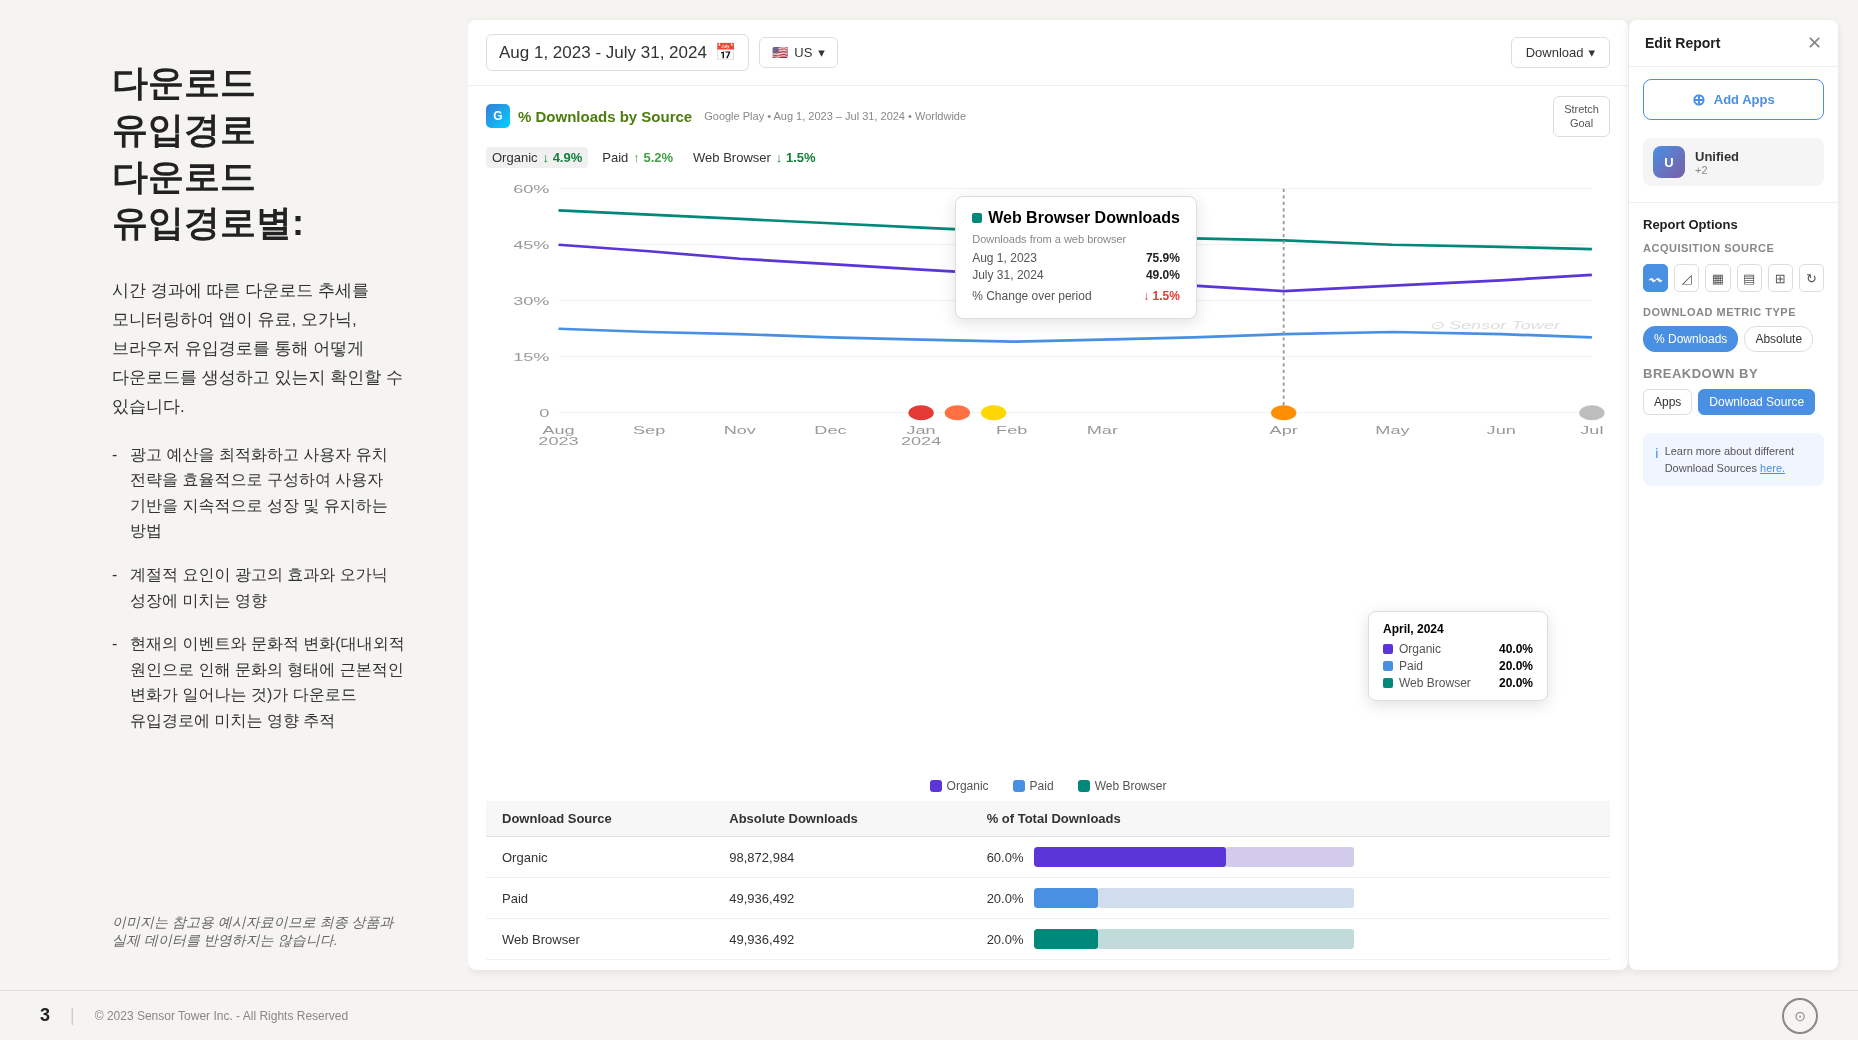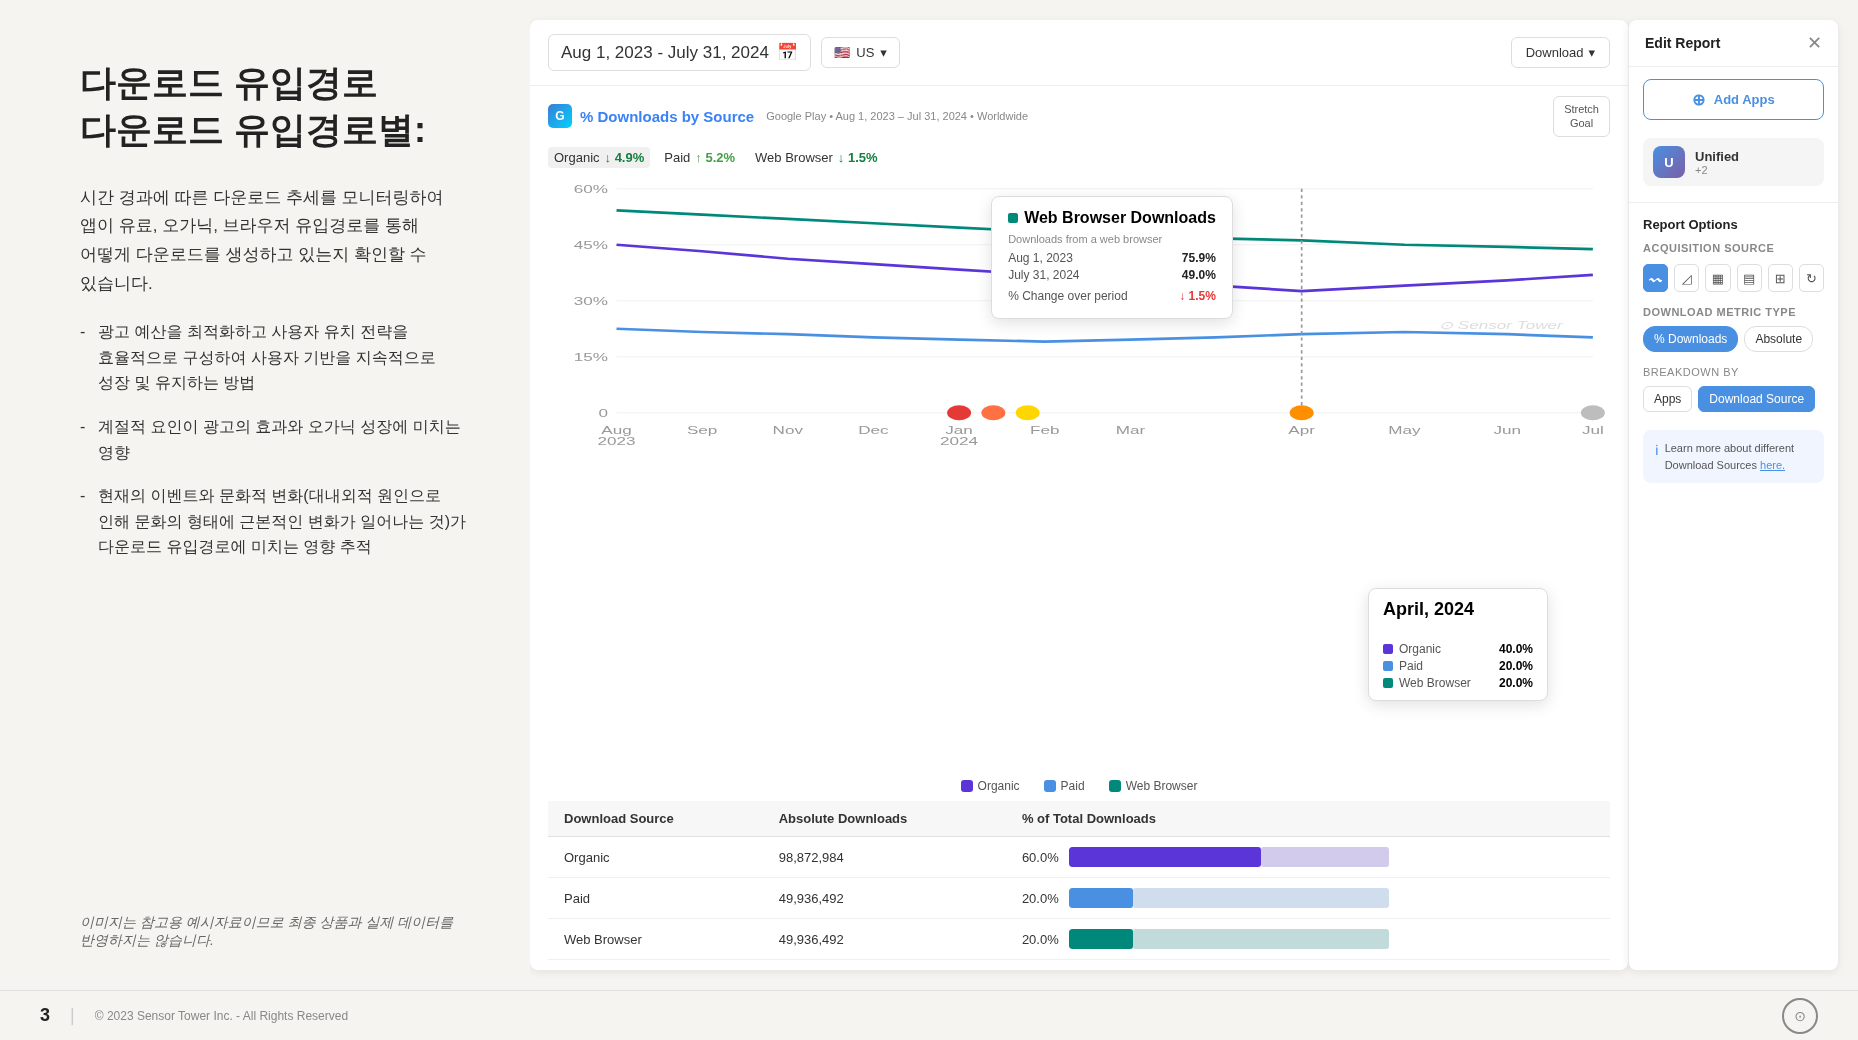--- a/index.html
+++ b/index.html
@@ -12,22 +12,22 @@
       display: flex;
       flex-direction: column;
     }
     .main-content {
       display: flex;
       flex: 1;
       overflow: hidden;
     }
     
     .left-panel {
-      width: 530px;
-      padding: 60px 60px 40px 80px;
+      width: 468px;
+      padding: 60px 60px 40px 112px;
       display: flex;
       flex-direction: column;
       justify-content: flex-start;
       background: #f5f4f0;
     }
     .main-title {
       font-size: 36px;
       font-weight: 700;
       color: #222;
       line-height: 1.3;
@@ -148,21 +148,21 @@
       display: flex;
       align-items: center;
       justify-content: center;
       font-size: 12px;
       color: #fff;
       font-weight: 700;
     }
     .chart-title {
       font-size: 15px;
       font-weight: 700;
-      color: #3b82f6;
+      color: #4d7c0f;
     }
     .chart-subtitle {
       font-size: 11px;
       color: #888;
       margin-left: 4px;
     }
     .stretch-goal-btn {
       border: 1px solid #ddd;
       border-radius: 6px;
       padding: 5px 10px;
@@ -470,22 +470,22 @@
       color: #333;
       background: #fff;
       cursor: pointer;
     }
     .metric-type-btn.active {
       background: #4a90e2;
       color: #fff;
       border-color: #4a90e2;
     }
     .breakdown-label {
-      font-size: 11px;
-      font-weight: 400;
+      font-size: 13px;
+      font-weight: 700;
       color: #888;
       letter-spacing: 0.5px;
       padding: 4px 14px;
       text-transform: uppercase;
     }
     .breakdown-row {
       display: flex;
       gap: 6px;
       padding: 4px 14px 10px;
     }
@@ -708,21 +708,21 @@
 
           <circle cx="440" cy="218" r="7" fill="#ff8f00"></circle>
 
           <circle cx="610" cy="218" r="7" fill="#bdbdbd"></circle>
 
           <text x="520" y="140" font-size="10" fill="#ddd" font-style="italic">⊙ Sensor Tower</text>
         </svg>
 
         
         <div class="april-tooltip">
-          <div style="font-weight:700;font-size:18px;margin-bottom:22px;">April, 2024</div>
+          <div style="font-weight:700;font-size:12px;margin-bottom:6px;">April, 2024</div>
           <div style="display:flex;align-items:center;gap:6px;margin-bottom:3px;">
             <span style="width:10px;height:10px;background:#5c35d9;border-radius:2px;display:inline-block;"></span>
             <span style="font-size:12px;color:#555;">Organic</span>
             <span style="margin-left:auto;font-size:12px;font-weight:600;">40.0%</span>
           </div>
           <div style="display:flex;align-items:center;gap:6px;margin-bottom:3px;">
             <span style="width:10px;height:10px;background:#4a90e2;border-radius:2px;display:inline-block;"></span>
             <span style="font-size:12px;color:#555;">Paid</span>
             <span style="margin-left:auto;font-size:12px;font-weight:600;">20.0%</span>
           </div>

